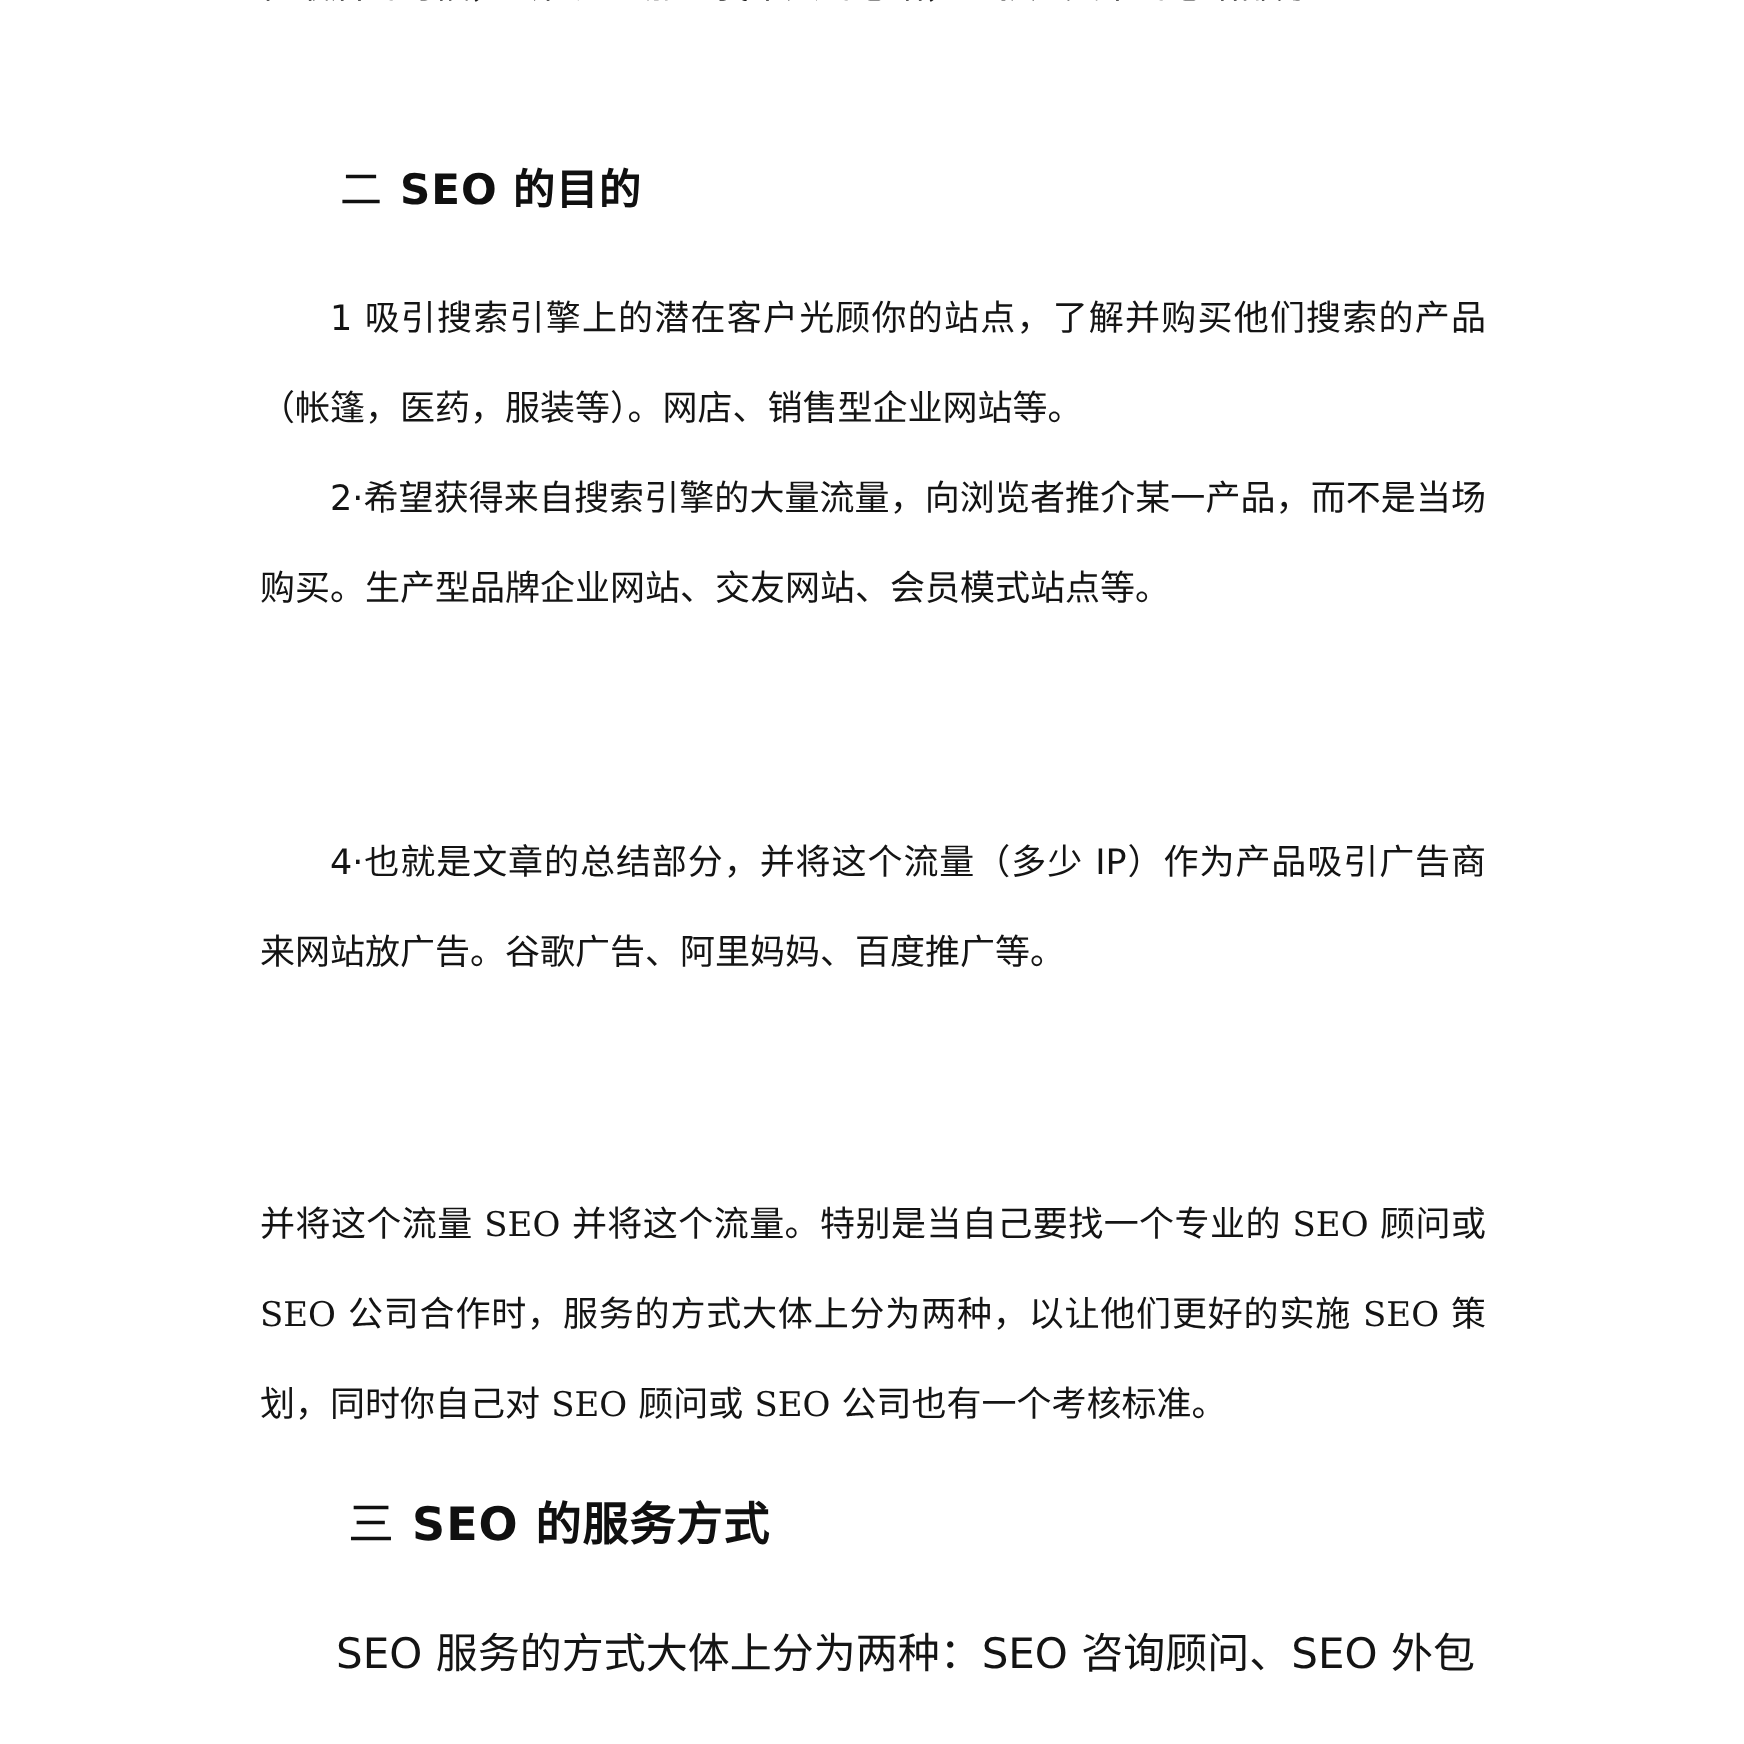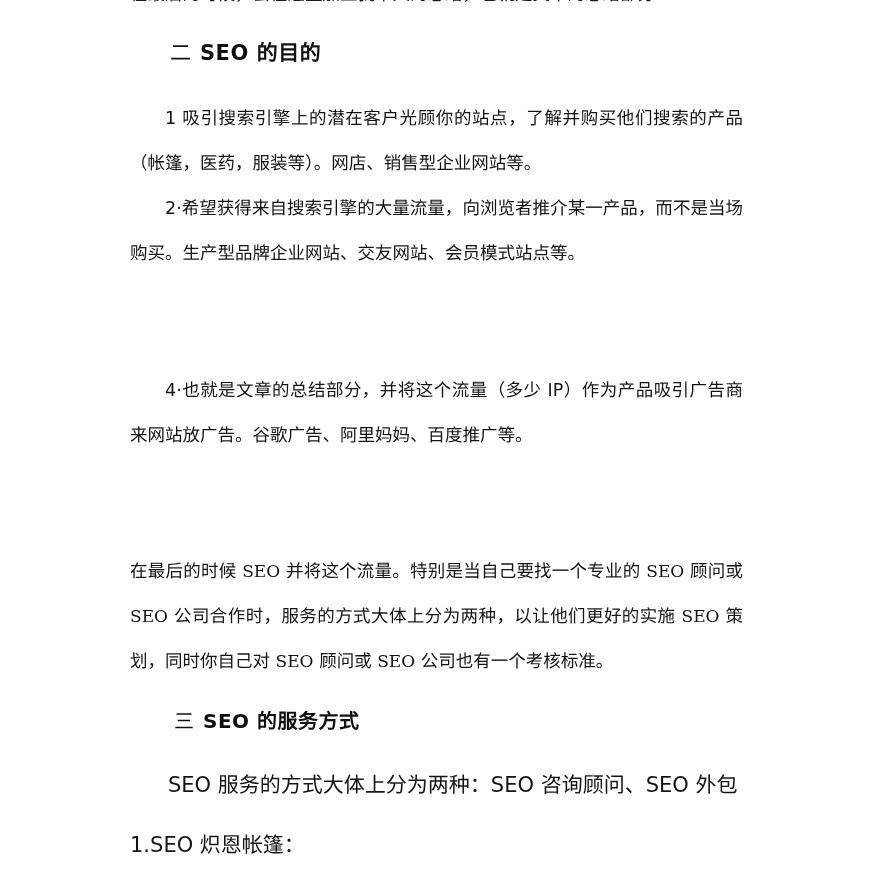--- a/index.html
+++ b/index.html
@@ -18,20 +18,21 @@
     font-family: "DejaVu Sans", "Liberation Sans", sans-serif;
     color: #111111;
     -webkit-font-smoothing: antialiased;
   }
 
   
   .col {
     position: absolute;
     left: 130px;
     width: 613px;           
+    margin-top: 42px;
   }
 
   
   .heading {
     font-weight: 700;
     color: #101010;
     white-space: nowrap;
     letter-spacing: 0.5px;
   }
   .heading .num {
@@ -47,21 +48,21 @@
     top: 38px;
     left: 170px;
     width: auto;
     font-size: 21px;
     line-height: 30px;
   }
   #heading-3 {
     top: 705px;
     left: 174px;
     width: auto;
-    font-size: 20px;
+    font-size: 23px;
     line-height: 32px;
   }
 
   
   .para {
     font-size: 17.5px;
     line-height: 45px;
     text-align: justify;
     text-justify: inter-ideograph;
     color: #141414;
@@ -133,21 +134,21 @@
     <span>2·</span><span>希望获得来自搜索引擎的大量流量，向浏览者推介某一产品，而不是当场购买。生产型品牌企业网站、交友网站、会员模式站点等。</span>
   </div>
 
 
   <div class="col para indent" style="top:368px;">
     <span>4·</span><span>也就是文章的总结部分，并将这个流量（多少 </span><span class="lat">IP</span><span>）作为产品吸引广告商来网站放广告。谷歌广告、阿里妈妈、百度推广等。</span>
   </div>
 
 
   <div class="col para serif-latin" style="top:549px;">
-    <span>在最后的时候 </span><span class="lat">SEO</span><span> 并将这个流量。特别是当自己要找一个专业的 </span><span class="lat">SEO</span><span> 顾问或 </span><span class="lat">SEO</span><span> 公司合作时，服务的方式大体上分为两种，以让他们更好的实施 </span><span class="lat">SEO</span><span> 策划，同时你自己对 </span><span class="lat">SEO</span><span> 顾问或 </span><span class="lat">SEO</span><span> 公司也有一个考核标准。</span>
+    <span>并将这个流量 </span><span class="lat">SEO</span><span> 并将这个流量。特别是当自己要找一个专业的 </span><span class="lat">SEO</span><span> 顾问或 </span><span class="lat">SEO</span><span> 公司合作时，服务的方式大体上分为两种，以让他们更好的实施 </span><span class="lat">SEO</span><span> 策划，同时你自己对 </span><span class="lat">SEO</span><span> 顾问或 </span><span class="lat">SEO</span><span> 公司也有一个考核标准。</span>
   </div>
 
   <div class="col heading" id="heading-3">
     <span class="num">三</span><span class="gap"></span><span>SEO 的服务方式</span>
   </div>
 
   <div class="col line serif-latin" style="top:770px; left:168px; width:auto;">
     <span class="lat">SEO</span><span> 服务的方式大体上分为两种：</span><span class="lat">SEO</span><span> 咨询顾问、</span><span class="lat">SEO</span><span> 外包</span>
   </div>
 

